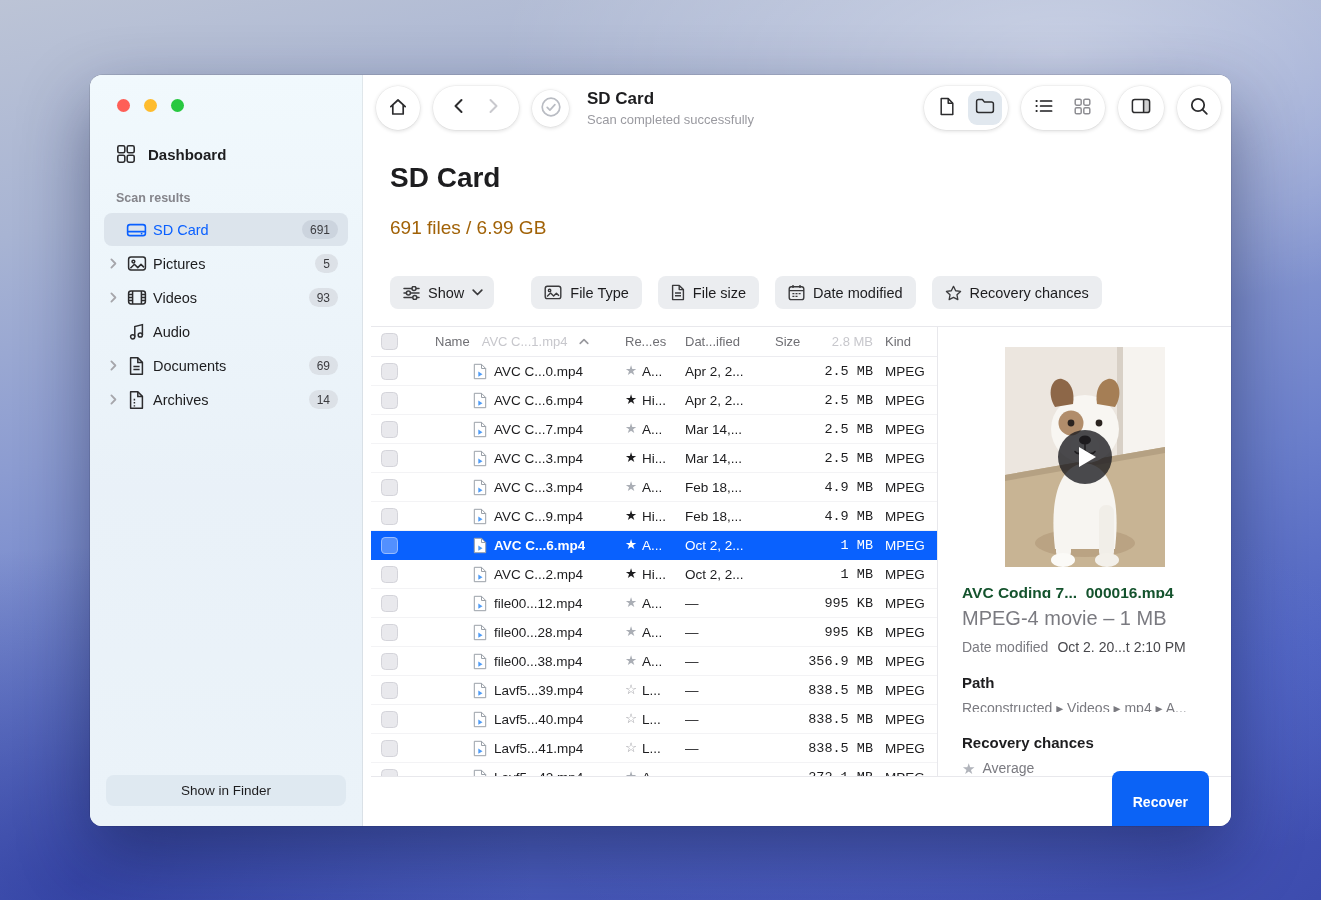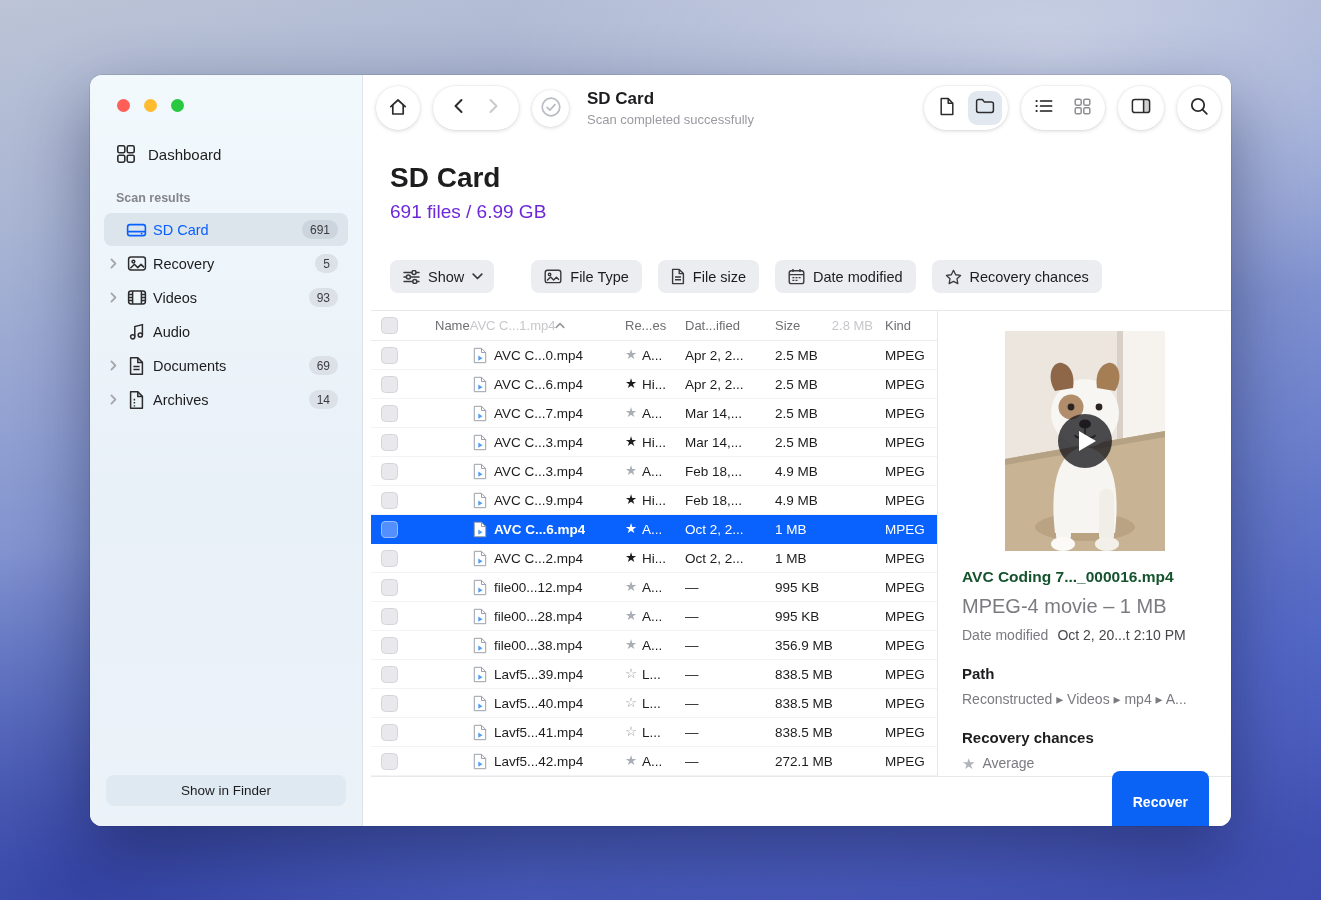--- a/index.html
+++ b/index.html
@@ -21,21 +21,21 @@
     box-shadow:0 28px 70px rgba(10,18,60,.45), 0 0 0 .5px rgba(0,0,0,.18); }
 
   
   .sidebar { width:273px; flex:none; position:relative; padding:24px 14px 0;
     background:linear-gradient(180deg,#f1f9fd 0%,#e9f1f8 55%,#ebf3f9 100%);
     border-right:1px solid rgba(0,0,0,.07); }
   .traffic { display:flex; gap:14px; padding-left:13px; }
   .light { width:13px; height:13px; border-radius:50%; }
   .light.red{background:#fe5f57} .light.yellow{background:#febc2e} .light.green{background:#28c840}
   .dash-row { display:flex; align-items:center; gap:11px; margin:32px 0 0 10px; }
-  .dash-label { font-size:15px; color:#1d1d1f; }
+  .dash-label { font-size:15px; color:#1d1d1f;font-weight:bold; }
   .section-label { margin:27px 0 8px 12px; font-size:12.5px; font-weight:700; color:#85858b; }
   .side-list { display:flex; flex-direction:column; gap:1px; }
   .side-item { display:flex; align-items:center; height:33px; border-radius:8px; padding:0 10px 0 6px; }
   .side-item.selected { background:#dce4ec; }
   .chev-slot { width:15px; display:flex; align-items:center; }
   .side-icon { width:23px; display:flex; justify-content:center; align-items:center; }
   .side-label { font-size:14.5px; color:#1d1d1f; margin-left:5px; }
   .side-item.selected .side-label { color:#0a60ff; font-weight:500; }
   .badge { margin-left:auto; background:#dce1e7; border-radius:10px; font-size:12px;
     color:#3c3c40; padding:2.5px 8px; font-weight:500; }
@@ -59,53 +59,53 @@
   .tb-sub { font-size:13px; color:#9a9aa0; margin-top:3px; }
   .tb-right { margin-left:auto; display:flex; gap:13px; align-items:center; }
   .seg-pill { height:44px; border-radius:22px; background:#fff; padding:0 6px; gap:4px;
     box-shadow:0 1px 4px rgba(0,0,0,.15), 0 0 0 .5px rgba(0,0,0,.05);
     display:flex; align-items:center; }
   .seg { width:34px; height:34px; border-radius:9px; display:flex; align-items:center; justify-content:center; cursor:pointer; }
   .seg.active { background:#e1e8ef; }
 
   .page-head { padding:22px 0 0 27px; }
   .page-title { font-size:28px; font-weight:700; color:#1d1d1f; line-height:30px; }
-  .page-summary { font-size:19px; color:#6d28d9; margin-top:8px; font-weight:500; }
+  .page-summary { font-size:19px; color:#a16207; margin-top:24px; font-weight:500; }
 
   .filterbar { display:flex; align-items:center; gap:16px; padding-left:27px; margin-top:37px; }
   .fpill { height:33px; border:none; border-radius:8px; background:#ebedf0; cursor:pointer;
     display:flex; align-items:center; gap:8px; padding:0 13px; font-family:inherit;
     font-size:14.5px; color:#1d1d1f; }
   .fpill .ficon { display:flex; color:#3a3a3c; }
   .show-pill { margin-right:21px; padding-right:11px; }
 
   
   .content { flex:1; min-height:0; display:flex; margin-left:8px; margin-top:17px;
     border-top:1px solid #e8e8ec; }
   .table-wrap { width:566px; flex:none; overflow:hidden; display:flex; flex-direction:column; }
   .thead, .trow { display:grid; grid-template-columns:38px 216px 60px 90px 100px 1fr; align-items:center; }
   .thead { height:30px; flex:none; color:#6e6e73; font-size:13px; border-bottom:1px solid #ececf0; }
   .trow { height:29px; flex:none; font-size:13.5px; color:#1d1d1f; border-bottom:.5px solid #f3f3f5; cursor:default; }
   .c-check { padding-left:10px; }
   .checkbox { width:17px; height:17px; border-radius:4.5px; background:#e9e9ed;
     border:1px solid #d4d4da; display:block; cursor:pointer; }
-  .h-name { display:flex; align-items:center; padding-left:26px; overflow:hidden; white-space:nowrap; }
+  .h-name { display:flex; align-items:center; gap:12px; padding-left:26px; overflow:hidden; white-space:nowrap; }
   .h-ghost { color:#c7c7cc; }
   .sort-icon { display:flex; color:#98989d; }
   .h-size { display:flex; justify-content:space-between; padding-right:2px; }
   .c-name { display:flex; align-items:center; gap:7px; padding-left:64px; overflow:hidden; white-space:nowrap; }
   .file-icon { display:flex; flex:none; }
   .fname { font-weight:500; overflow:hidden; text-overflow:ellipsis; }
   .c-rec { display:flex; align-items:center; gap:5px; overflow:hidden; white-space:nowrap; }
   .star { font-size:13.5px; line-height:1; }
   .star.average { color:#aaaeb5; }
   .star.high { color:#1d1d1f; }
   .star.low { color:#9a9aa0; }
   .c-date, .c-size, .c-kind { white-space:nowrap; overflow:hidden; }
-  .c-size { padding-right:2px; }
+  .c-size { text-align:right; padding-right:2px;font-family:Liberation Mono, monospace; }
   .c-kind { padding-left:10px; }
   .trow.selected { background:#0961fe; color:#fff; border-bottom-color:#0961fe; }
   .trow.selected .fname { font-weight:700; }
   .trow.selected .star { color:#fff; }
   .trow.selected .checkbox { background:rgba(255,255,255,.3); border-color:rgba(255,255,255,.4); }
 
   
   .preview { flex:1; min-width:0; border-left:1px solid #e8e8ec; padding:20px 24px 0; display:flex; flex-direction:column; }
   .preview-media { position:relative; width:160px; height:220px; margin:0 auto; flex:none; }
   .preview-media svg { display:block; width:100%; height:100%; }
@@ -181,21 +181,21 @@
                 </svg>
           </span>
             </span>
           <span class="side-icon">
             <svg width="20" height="19" viewBox="0 0 20 19" fill="none" stroke="#2c2c2e" stroke-width="1.5">
               <rect x="1.6" y="3" width="16.8" height="13" rx="2.4"></rect>
               <circle cx="6.4" cy="7.6" r="1.4"></circle>
               <path d="M3.4 14.2l4-4 3.4 3.4 3.2-3.2 3 3" stroke-linejoin="round"></path>
             </svg>
           </span>
-          <span class="side-label">Recovery</span>
+          <span class="side-label">Pictures</span>
           <span class="badge">5</span>
         </div>
 
         <div class="side-item">
           <span class="chev-slot">
               <span>
             <svg width="7" height="11" viewBox="0 0 7 11" fill="none" stroke="#a6a6ab" stroke-width="1.8" stroke-linecap="round" stroke-linejoin="round">
                   <path d="M1.4 1.4l4 4.1-4 4.1"></path>
                 </svg>
           </span>

